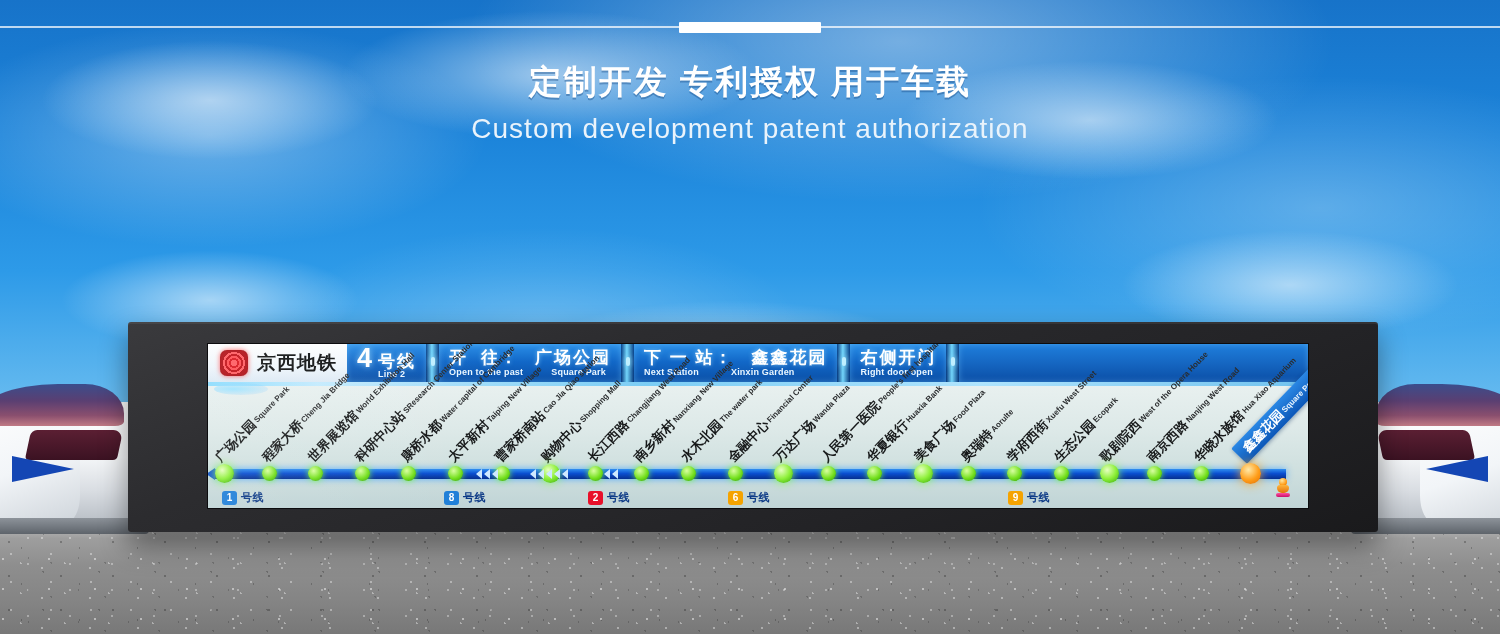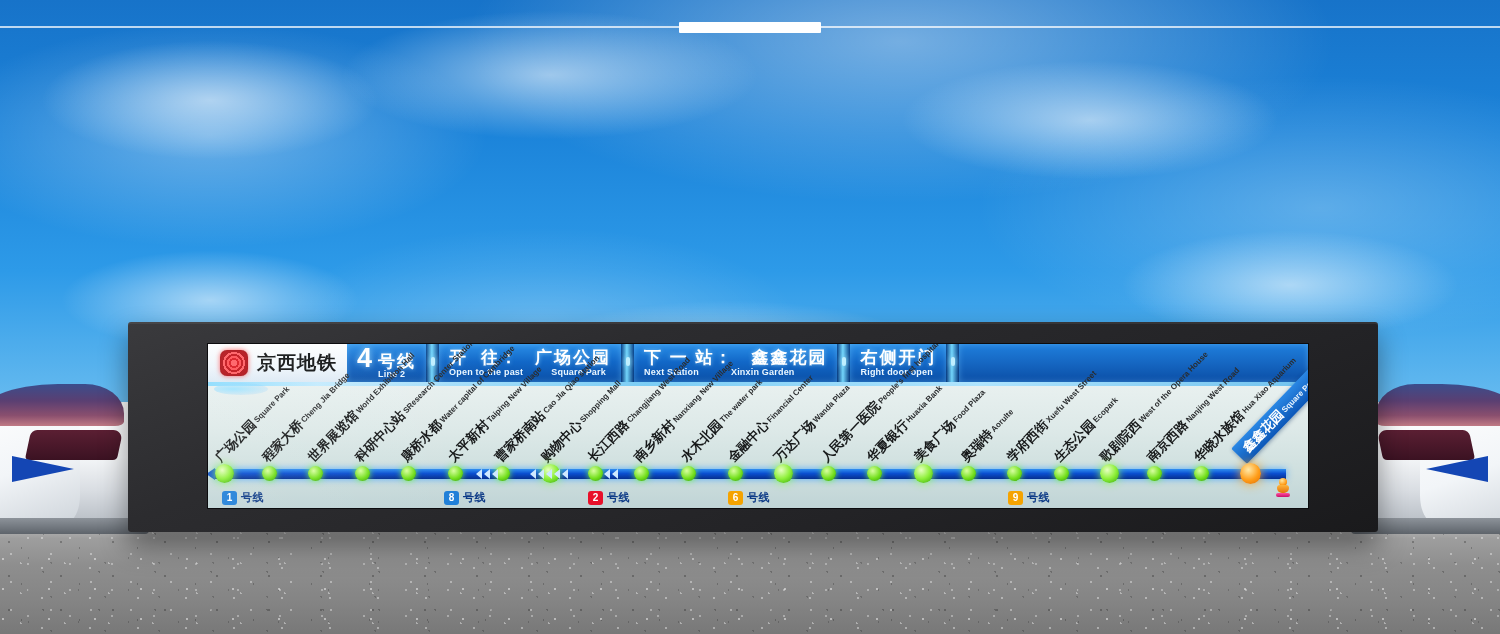--- a/index.html
+++ b/index.html
@@ -318,20 +318,22 @@
     <div class="stripe"></div>
     <div class="skirt"></div>
 
   </div>
 
   <div class="banner">
     <div class="rule-wrap">
       <div class="rule"></div>
       <div class="rule-block"></div>
     </div>
+    <div class="sub-cn">定制开发  专利授权  用于车载</div>
+    <div class="sub-en">Custom  development  patent  authorization</div>
   </div>
 
   <div id="monitor">
     <div id="screen">
 
       <div class="hdr">
         <div class="hdr-left">
           <div class="logo"></div>
           <div class="brand">京西地铁</div>
         </div>

